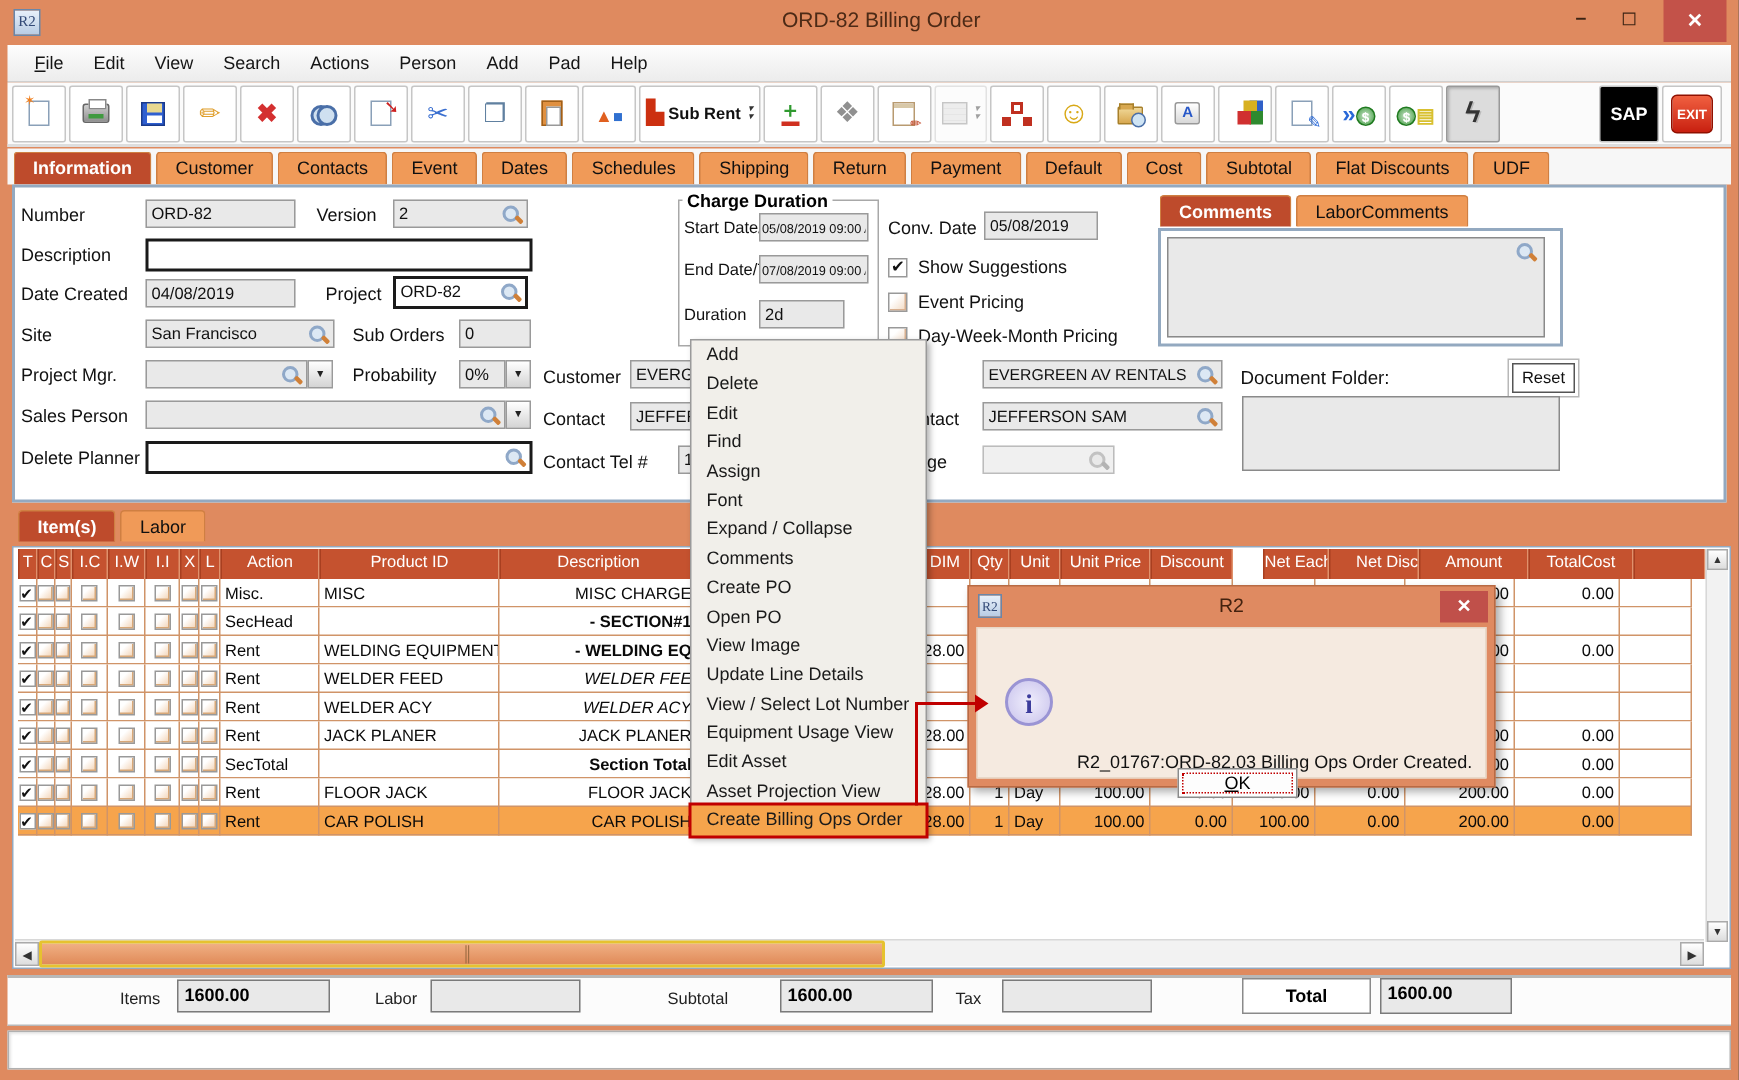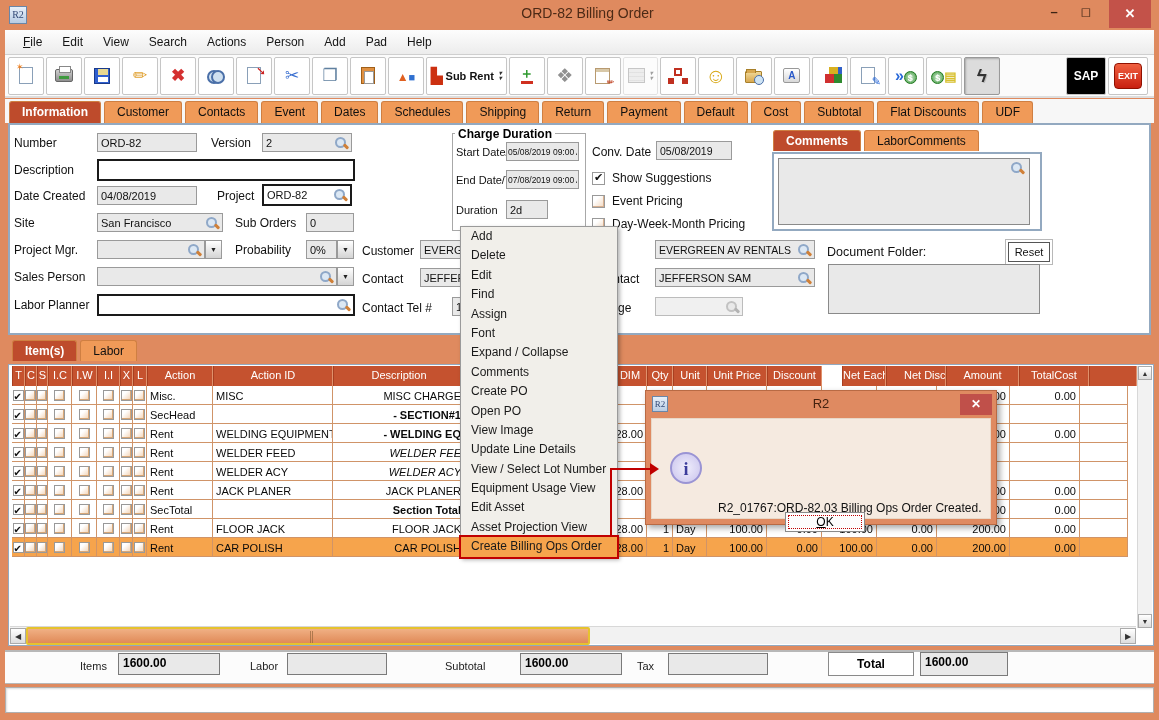--- a/index.html
+++ b/index.html
@@ -324,21 +324,21 @@
     </div>
   <div class="dd" style="left:337px;top:240px">▼</div>
 
   <span class="lbl" style="left:14px;top:270px">Sales Person</span>
   <div class="fld" style="left:97px;top:267px;width:240px">
       <span class="tx"></span>
       <span class="mag"></span>
     </div>
   <div class="dd" style="left:337px;top:267px">▼</div>
 
-  <span class="lbl" style="left:14px;top:298px">Labor Planner</span>
+  <span class="lbl" style="left:14px;top:298px">Delete Planner</span>
   <div class="fld fldw" style="left:97px;top:294px;width:258px">
       <span class="tx"></span>
       <span class="mag"></span>
     </div>
 
   <span class="lbl" style="left:362px;top:244px">Customer</span>
   <div class="fld" style="left:420px;top:240px;width:192px">
       <span class="tx">EVERGREEN AV RENTALS</span>
     </div>
   <span class="lbl" style="left:362px;top:272px">Contact</span>
@@ -354,21 +354,21 @@
   <span class="gbox-lbl" style="left:455px;top:127px">Charge Duration</span>
   <span class="lbl" style="left:456px;top:146px;font-size:11px">Start Date/Time</span>
   <div class="fld" style="left:506px;top:142px;width:73px;font-size:8.5px;padding:0 1px">
       <span class="tx">05/08/2019 09:00 AM</span>
     </div>
   <span class="lbl" style="left:456px;top:174px;font-size:11px">End Date/Time</span>
   <div class="fld" style="left:506px;top:170px;width:73px;font-size:8.5px;padding:0 1px">
       <span class="tx">07/08/2019 09:00 AM</span>
     </div>
   <span class="lbl" style="left:456px;top:204px;font-size:11px">Duration</span>
-  <div class="fld" style="left:506px;top:200px;width:42px">
+  <div class="fld" style="left:506px;top:200px;width:57px">
       <span class="tx">2d</span>
     </div>
 
   <span class="lbl" style="left:592px;top:145px">Conv. Date</span>
   <div class="fld" style="left:656px;top:141px;width:76px;font-size:10.5px">
       <span class="tx">05/08/2019</span>
     </div>
   <div id="optbox">
       <div class="chk on" style="left: 592px; top: 172px;"></div>
       <span class="lbl" style="left: 612px; top: 171px;">Show Suggestions</span>
@@ -415,21 +415,21 @@
     <div class="thead" id="thead">
         <div class="th" style="width: 13px;">T</div>
         <div class="th" style="width: 12px;">C</div>
         <div class="th" style="width: 11px;">S</div>
         <div class="th" style="width: 24px;">I.C</div>
         <div class="th" style="width: 25px;">I.W</div>
         <div class="th" style="width: 23px;">I.I</div>
         <div class="th" style="width: 13px;">X</div>
         <div class="th" style="width: 14px;">L</div>
         <div class="th" style="width: 66px;">Action</div>
-        <div class="th" style="width: 120px;">Action ID</div>
+        <div class="th" style="width: 120px;">Product ID</div>
         <div class="th" style="width: 132px;">Description</div>
         <div class="th" style="width: 148px;"></div>
         <div class="th" style="width: 34px;">DIM</div>
         <div class="th" style="width: 26px;">Qty</div>
         <div class="th" style="width: 34px;">Unit</div>
         <div class="th" style="width: 60px;">Unit Price</div>
         <div class="th" style="width: 55px;">Discount</div>
         <div class="th" style="width: 44px; margin-left: 20px;">Net Each</div>
         <div class="th" style="width: 60px; padding-left: 17px;">Net Disc</div>
         <div class="th" style="width: 73px;">Amount</div>

